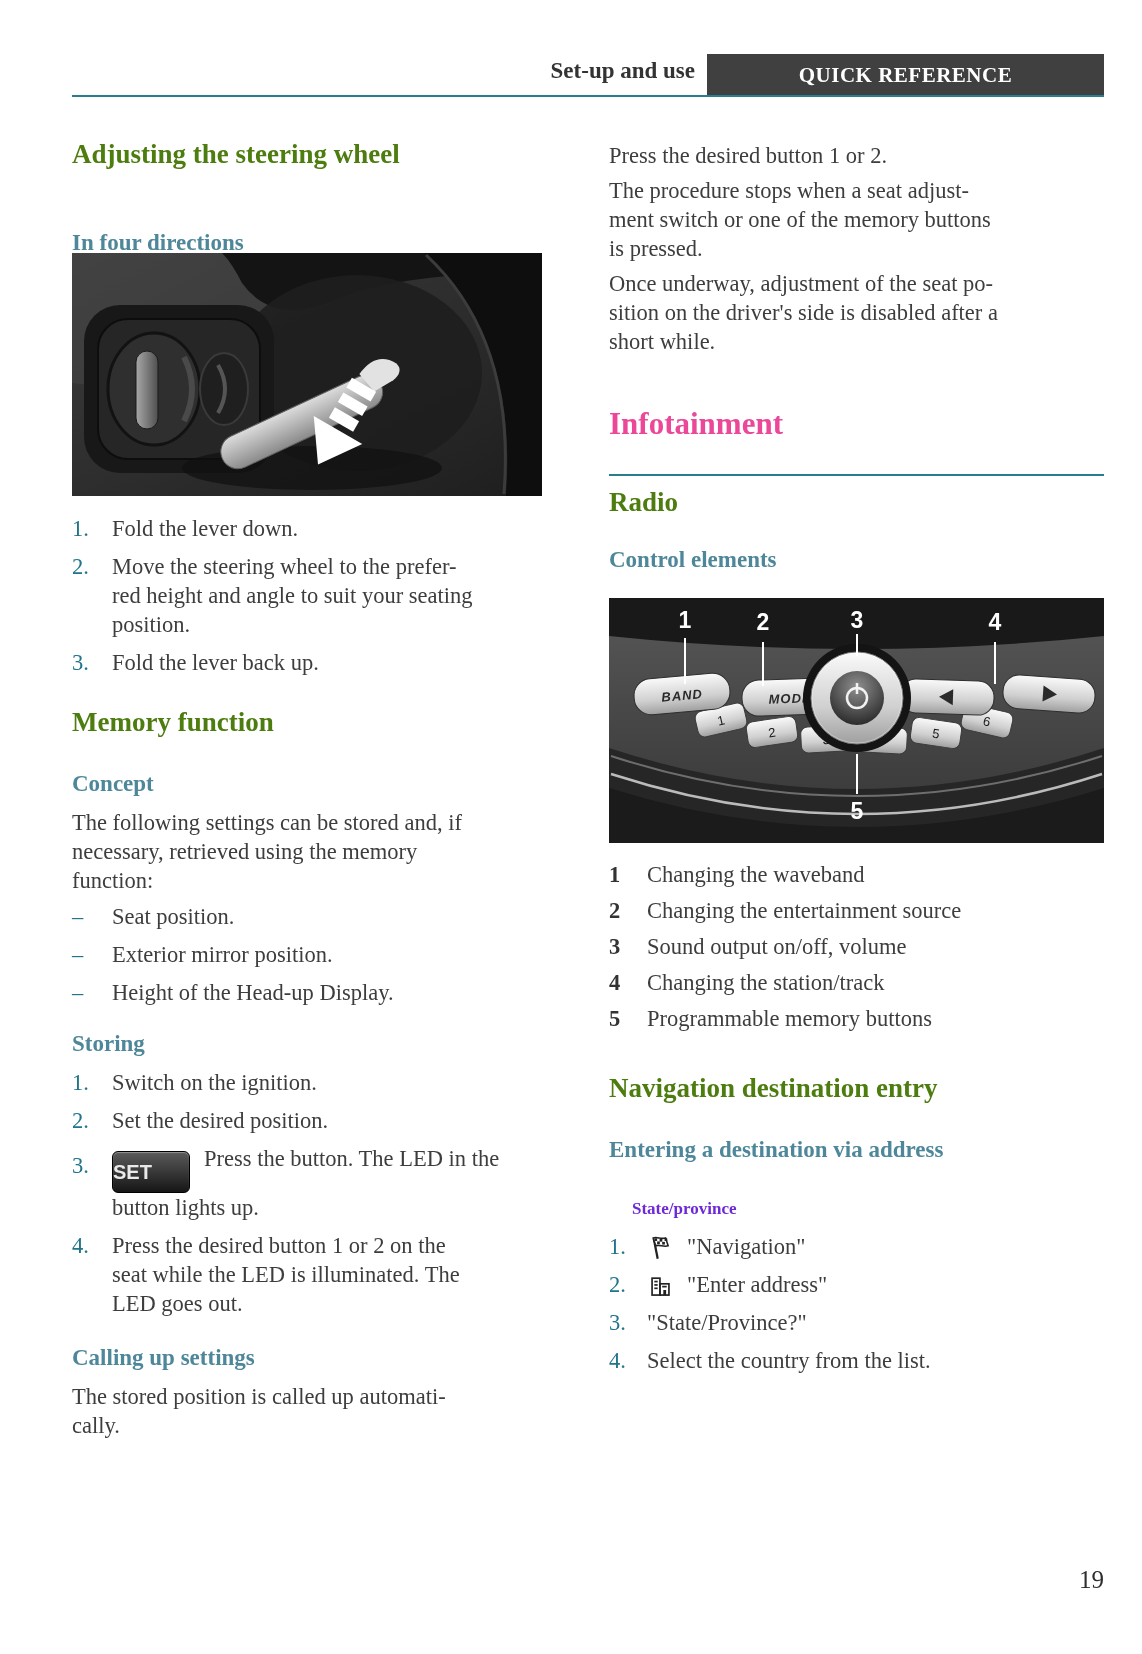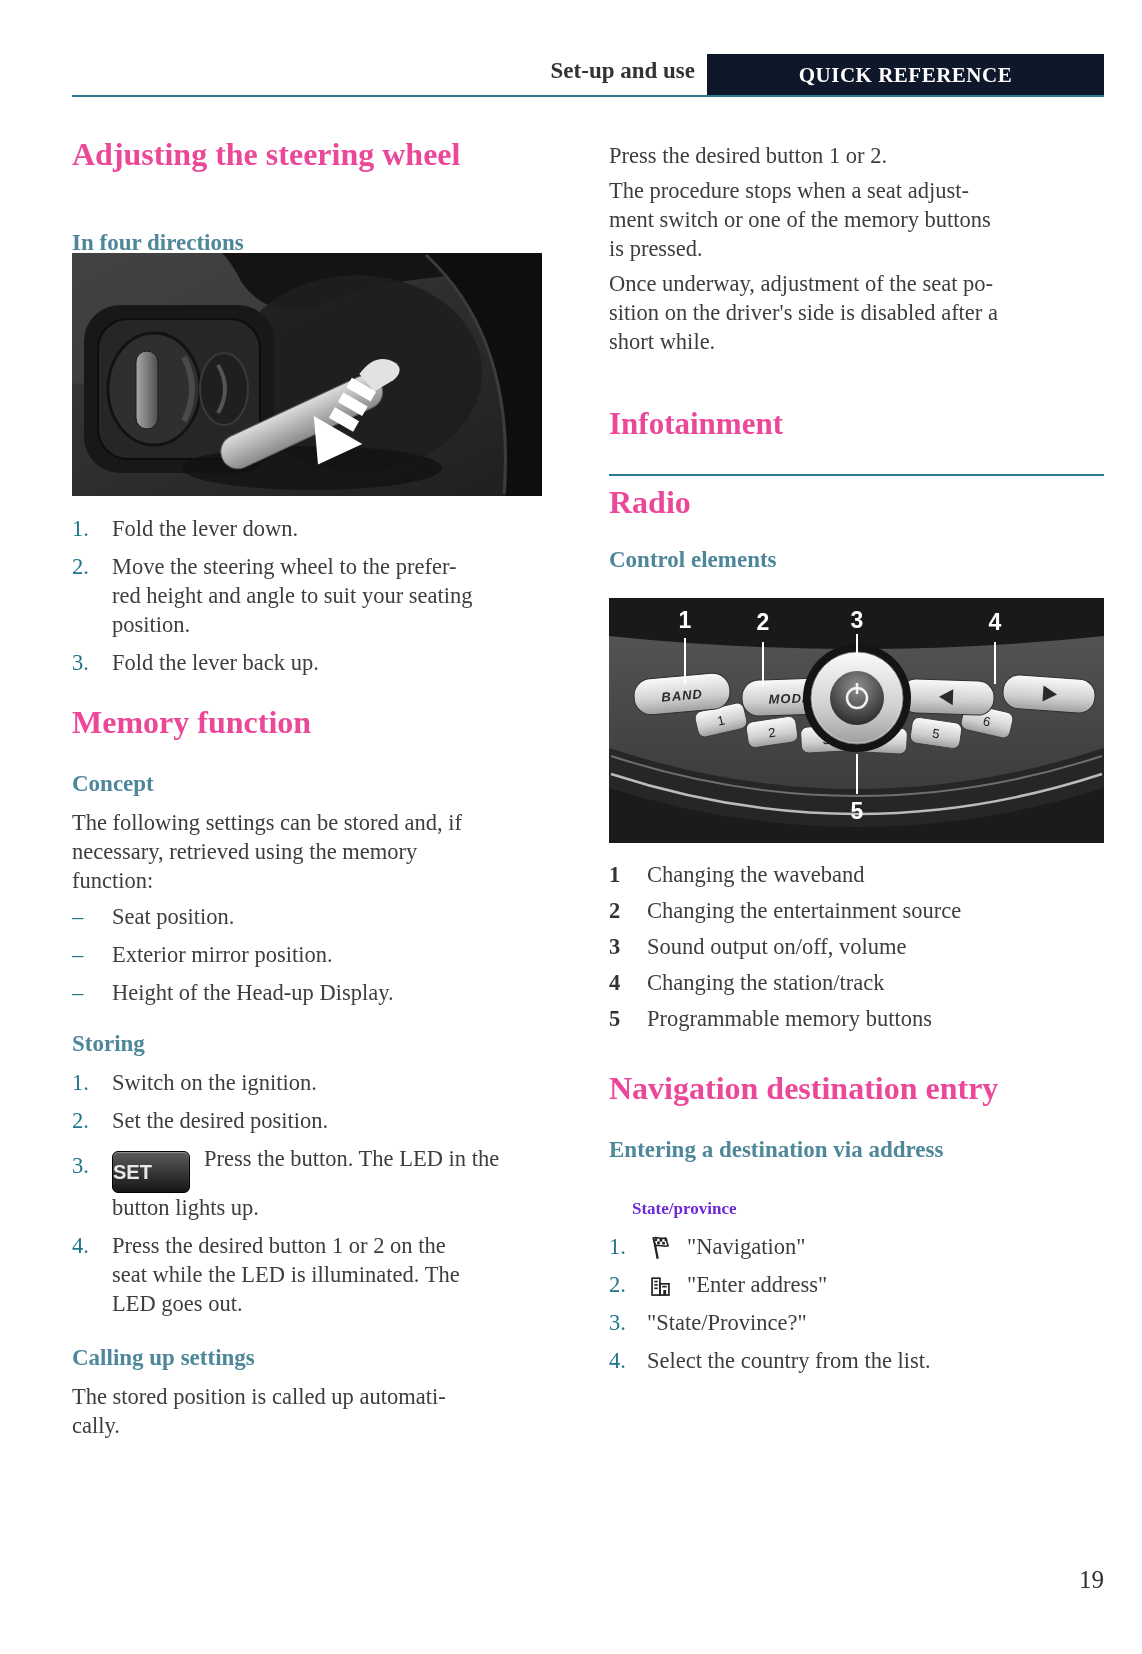--- a/index.html
+++ b/index.html
@@ -6,27 +6,27 @@
   body{
     width:1142px;height:1654px;position:relative;background:#ffffff;
     font-family:"Liberation Serif","DejaVu Serif",serif;color:#3d3d3d;
     overflow:hidden;
   }
   .abs{position:absolute;}
   .pre{white-space:pre-line;}
   
   .section-label{left:380px;top:58px;width:315px;text-align:right;
     font-weight:bold;font-size:23px;color:#333333;}
-  .badge{left:707px;top:54px;width:397px;height:43px;background:#0f172a;
+  .badge{left:707px;top:54px;width:397px;height:43px;background:#404040;
     color:#ffffff;font-weight:bold;font-size:21px;text-align:center;
     line-height:43px;letter-spacing:0.5px;}
   .hairline{left:72px;top:95px;width:1032px;height:2px;background:#2a7d8f;}
   
   .chapter{font-weight:bold;font-size:31px;line-height:36px;color:#ec4899;}
-  .h1{font-weight:bold;font-size:32px;line-height:32px;color:#ec4899;}
+  .h1{font-weight:bold;font-size:27px;line-height:32px;color:#4d7c0f;}
   .h2{font-weight:bold;font-size:23px;line-height:27px;color:#4d8799;}
   .h3{font-weight:bold;font-size:17px;line-height:25px;color:#6d28d9;margin-left:23px;}
   .rule{height:2px;background:#2a7d8f;}
   
   .body-text{font-size:22.5px;line-height:29px;color:#3d3d3d;}
   .col-l{width:470px;}
   .col-r{width:495px;}
   .row{display:flex;align-items:flex-start;margin-bottom:9px;}
   .row:last-child{margin-bottom:0;}
   .num{flex:0 0 40px;color:#20758a;font-size:22.5px;line-height:29px;}

